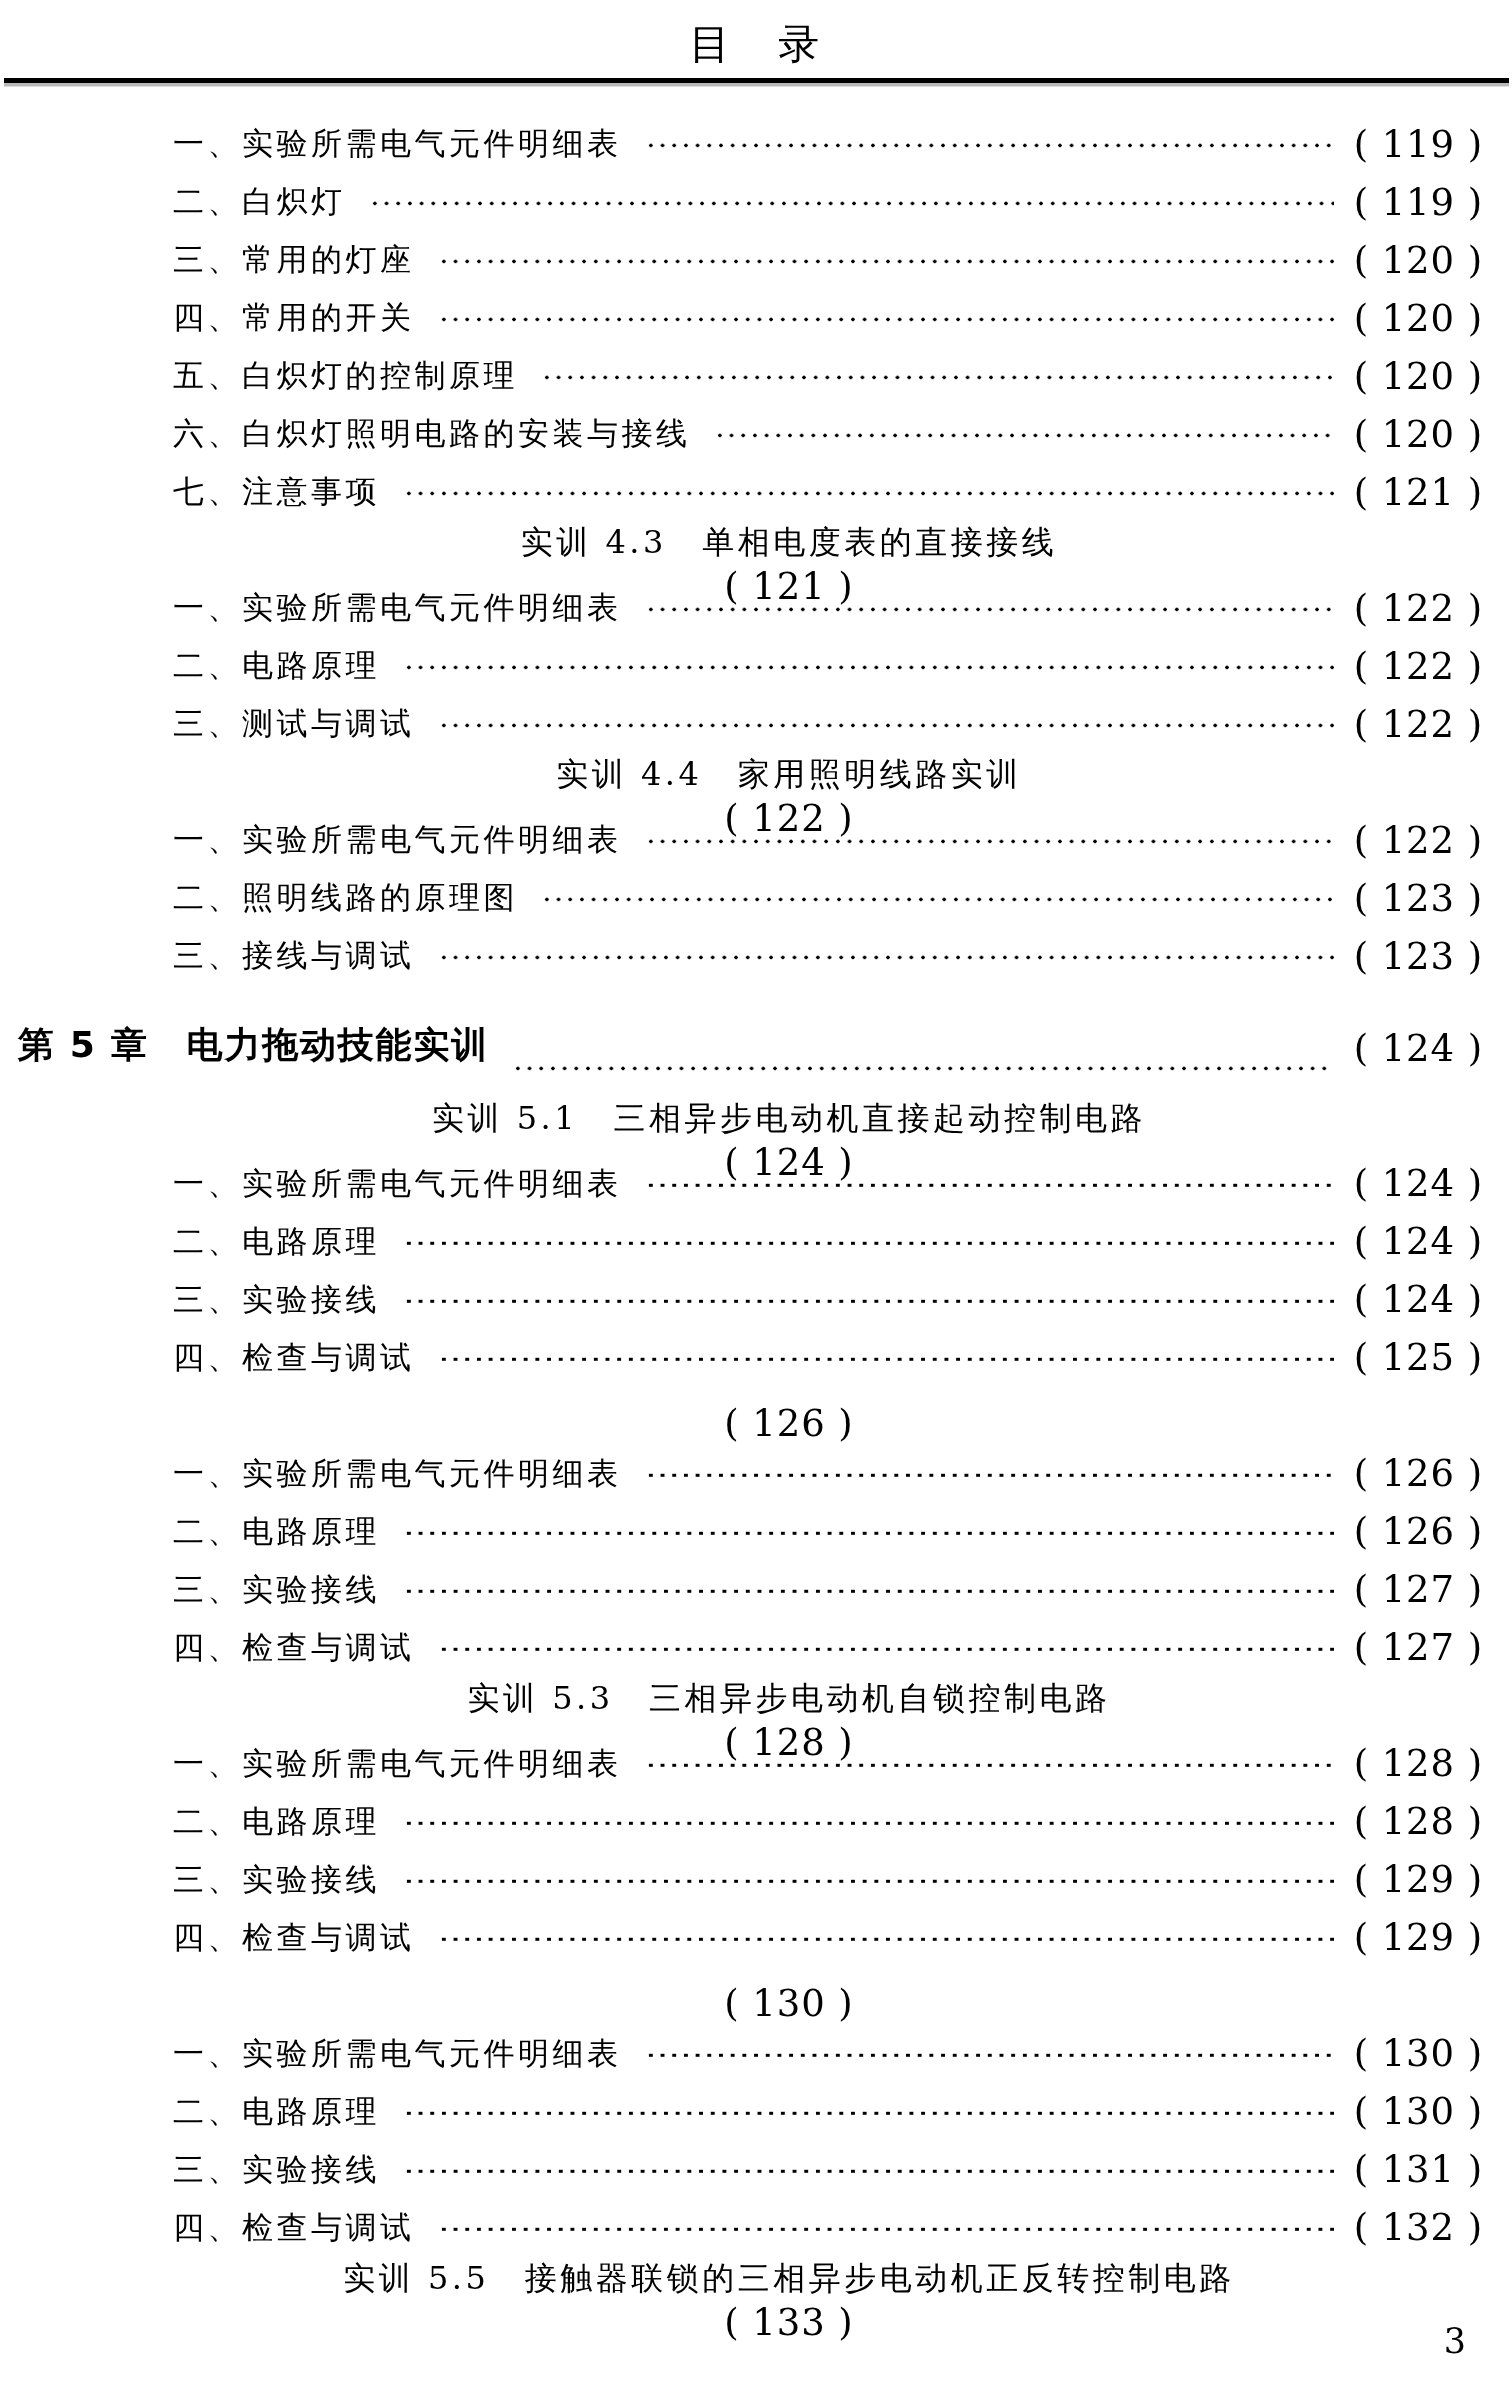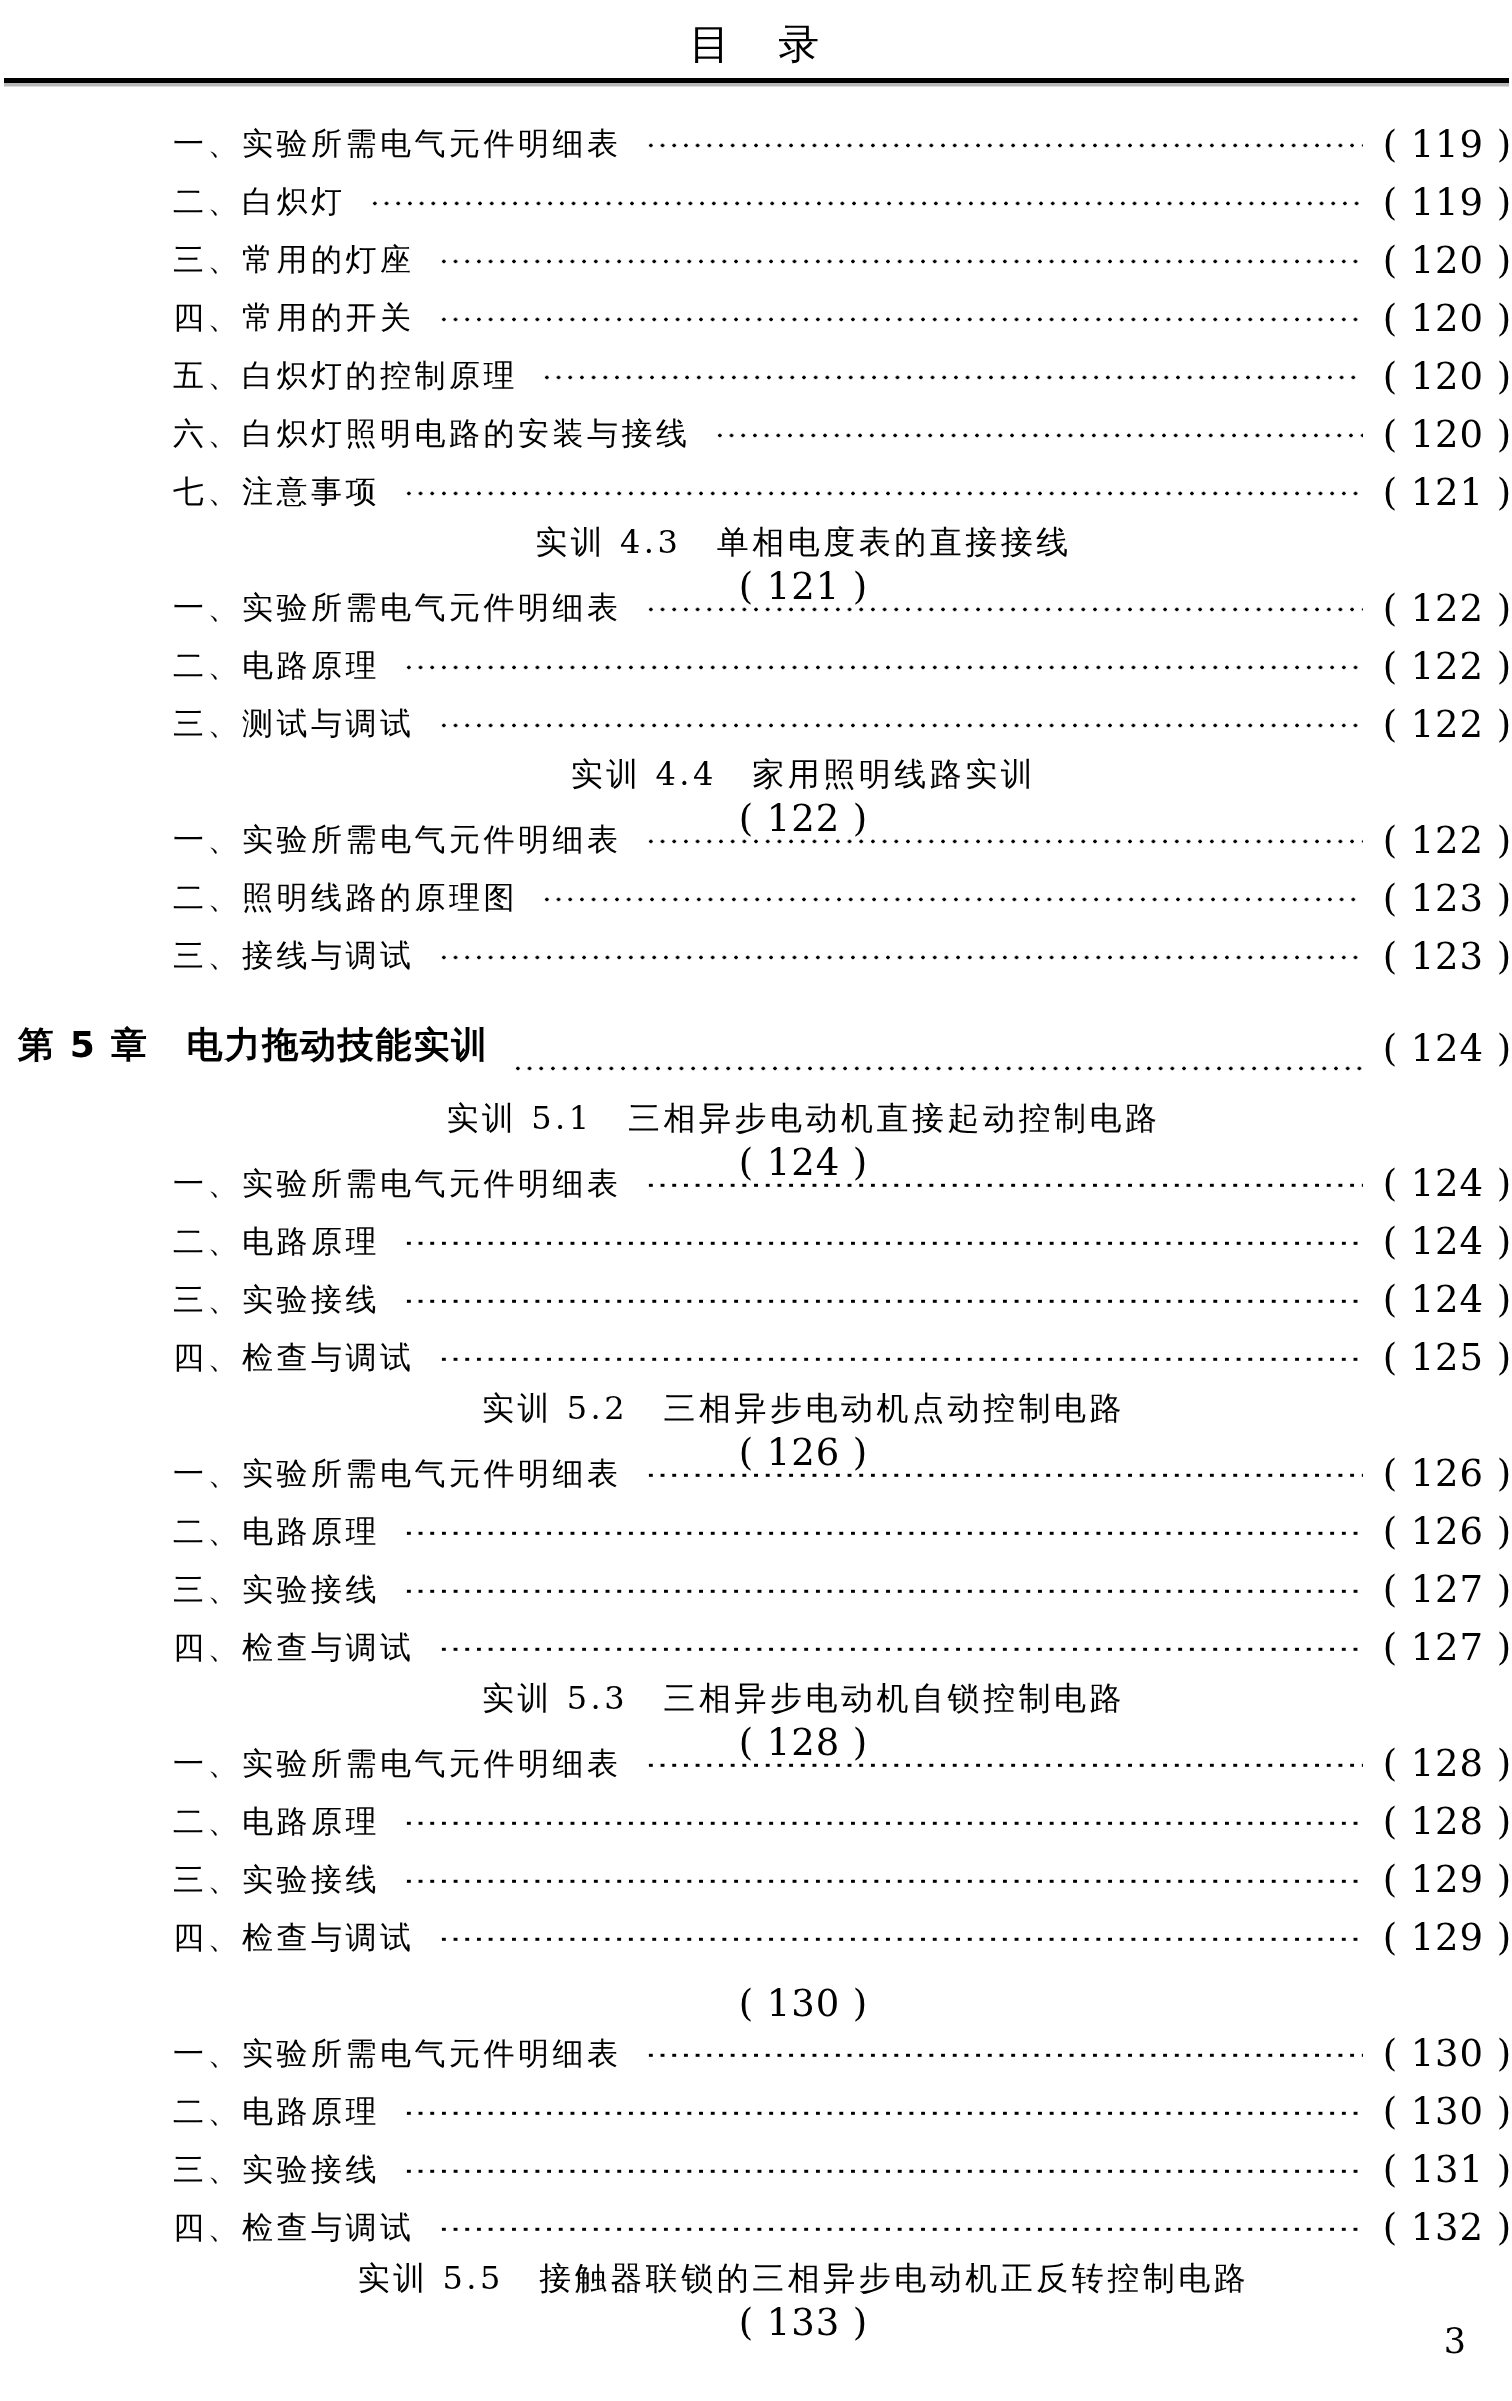--- a/index.html
+++ b/index.html
@@ -24,20 +24,21 @@
 
   .rule {
     margin: 8.8px 3.5px 0 3.5px;
     height: 5.3px;
     background: #000;
     box-shadow: 0 3.5px 0 rgba(0,0,0,0.28);
   }
 
   .toc {
     margin-top: 32px;
+    padding-right: 29px;
     list-style: none;
   }
 
   .toc-row {
     display: flex;
     align-items: center;
     height: 58px;
     font-size: 31px;
     white-space: nowrap;
   }
@@ -218,21 +219,20 @@
     <span class="page-num">( 124 )</span>
   </div>
 
   <div class="toc-row lvl2">
     <span class="entry-text">四、检查与调试</span>
     <span class="dots"></span>
     <span class="page-num">( 125 )</span>
   </div>
 
   <div class="toc-row lvl1">
-    <span class="entry-text">实训 5.2　三相异步电动机点动控制电路</span>
     <span class="dots"></span>
     <span class="page-num">( 126 )</span>
   </div>
 
   <div class="toc-row lvl2">
     <span class="entry-text">一、实验所需电气元件明细表</span>
     <span class="dots"></span>
     <span class="page-num">( 126 )</span>
   </div>
 

